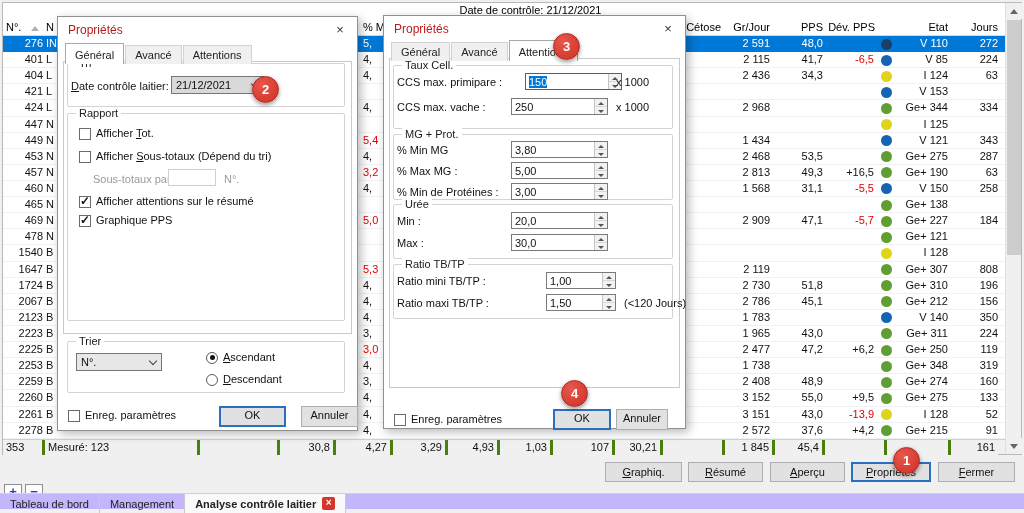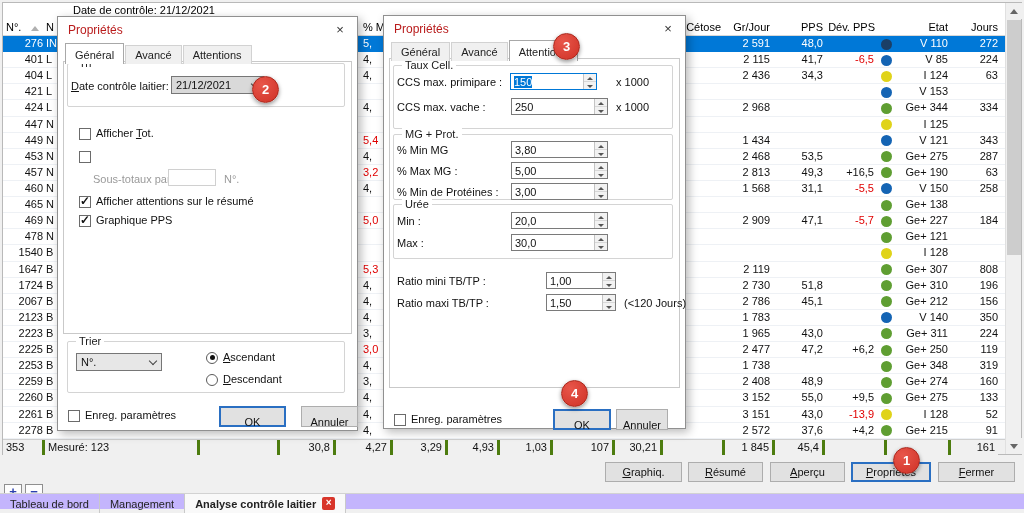--- a/index.html
+++ b/index.html
@@ -2,21 +2,21 @@
 <html><head>
 <meta charset="utf-8">
 <style>
   *{margin:0;padding:0;box-sizing:border-box}
   html,body{width:1024px;height:513px}
   body{font-family:"Liberation Sans",sans-serif;font-size:11px;color:#111;background:#f0f0f0;position:relative;overflow:hidden}
   #app{position:absolute;inset:0;background:#f0f0f0}
 
   
   .panel{position:absolute;left:2px;top:2px;width:1020px;height:453px;background:#fff;border:1px solid #b9b9b9}
-  .date-head{position:absolute;left:0;top:1px;width:985px;padding-left:70px;color:#000;white-space:nowrap}
+  .date-head{position:absolute;left:0;top:1px;width:985px;text-align:center;padding-left:70px;color:#000;white-space:nowrap}
   .thead{position:absolute;left:0;top:16px;width:1002px;height:17px;background:#fff;border-bottom:1px solid #d8d8d8}
   .hcell{position:absolute;top:2px;white-space:nowrap;color:#000}
   .h-num{left:3px}
   .h-sort{position:absolute;left:28px;top:7px;width:0;height:0;border-left:4px solid transparent;border-right:4px solid transparent;border-bottom:5px solid #b0b0b0}
   .h-name{left:43px;width:13px;overflow:hidden}
   .h-pct{left:360px;width:22px;overflow:hidden}
   .h-cetose{left:672px;width:46px;text-align:right}
   .h-gr{left:697px;width:70px;text-align:right}
   .h-pps{left:772px;width:48px;text-align:right}
   .h-dev{left:820px;width:52px;text-align:right}
@@ -103,21 +103,21 @@
   .spin{position:absolute;height:17px;border:1px solid #7a7a7a;background:#fff;display:flex}
   .spin.focus{border-color:#0078d7}
   .spin .val{flex:1;padding:2px 0 0 3px;overflow:hidden;white-space:nowrap}
   .spin .val .hl{background:#0078d7;color:#fff}
   .spin .btns{width:13px;border-left:1px solid #c4c4c4;display:flex;flex-direction:column}
   .spin .btns span{flex:1;background:#f2f2f2;position:relative}
   .spin .btns span+span{border-top:1px solid #d8d8d8}
   .sp-up::after{content:"";position:absolute;left:3px;top:2.5px;border-left:3px solid transparent;border-right:3px solid transparent;border-bottom:3px solid #555}
   .sp-dn::after{content:"";position:absolute;left:3px;top:2.5px;border-left:3px solid transparent;border-right:3px solid transparent;border-top:3px solid #555}
 
-  .btn{position:absolute;height:21px;background:#e1e1e1;border:1px solid #adadad;text-align:center;padding-top:9px}
+  .btn{position:absolute;height:21px;background:#e1e1e1;border:1px solid #adadad;text-align:center;padding-top:2px}
   .btn.focused{border-color:#2a6fc2;box-shadow:inset 0 0 0 1px #2a6fc2}
 
   
   .l-grp-tri{top:46px;height:44px}
   .l-date-lbl{left:13px;top:63px}
   .l-date-combo{left:113px;top:59px;width:93px}
   .l-grp-rapport{top:96px;height:208px}
   .l-cb1{left:21px;top:110px}
   .l-cb2{left:21px;top:133px}
   .l-sub-lbl{left:35px;top:156px}
@@ -128,21 +128,21 @@
   .l-grp-trier{top:324px;height:52px}
   .l-trier-combo{left:18px;top:336px;width:86px}
   .l-rad1{left:148px;top:334px}
   .l-rad2{left:148px;top:356px}
   .l-cb-enreg{left:10px;top:392px}
   .l-ok{left:161px;top:389px;width:67px}
   .l-cancel{left:243px;top:389px;width:57px}
 
   
   .r-grp-taux{top:49px;height:64px}
-  .r-taux-l1{left:13px;top:60px}.r-taux-f1{left:126px;top:57px;width:87px}.r-taux-u1{left:232px;top:60px}
+  .r-taux-l1{left:13px;top:60px}.r-taux-f1{left:141px;top:57px;width:97px}.r-taux-u1{left:232px;top:60px}
   .r-taux-l2{left:13px;top:85px}.r-taux-f2{left:127px;top:82px;width:97px}.r-taux-u2{left:232px;top:85px}
   .r-grp-mg{top:118px;height:66px}
   .r-mg-l1{left:13px;top:128px}.r-mg-f1{left:127px;top:125px;width:97px}
   .r-mg-l2{left:13px;top:149px}.r-mg-f2{left:127px;top:146px;width:97px}
   .r-mg-l3{left:13px;top:170px}.r-mg-f3{left:127px;top:167px;width:97px}
   .r-grp-uree{top:188px;height:55px}
   .r-uree-l1{left:13px;top:199px}.r-uree-f1{left:127px;top:196px;width:97px}
   .r-uree-l2{left:13px;top:221px}.r-uree-f2{left:127px;top:218px;width:97px}
   .r-grp-ratio{top:248px;height:55px}
   .r-ratio-l1{left:13px;top:259px}.r-ratio-f1{left:162px;top:256px;width:70px}
@@ -519,26 +519,30 @@
 
     <div class="grp l-grp-tri">
       <span class="lg">Tri</span>
     </div>
     <span class="albl l-date-lbl"><u>D</u>ate contrôle laitier:</span>
     <div class="combo l-date-combo">
       <span>21/12/2021</span>
       <span class="chev"></span>
     </div>
 
+    <div class="grp l-grp-rapport">
+      <span class="lg">Rapport</span>
+    </div>
     <div class="cb l-cb1">
       <span class="cbbox"></span>
       <span>Afficher <u>T</u>ot.</span>
     </div>
     <div class="cb l-cb2">
       <span class="cbbox"></span>
+      <span>Afficher <u>S</u>ous-totaux (Dépend du tri)</span>
     </div>
     <span class="albl dis l-sub-lbl">Sous-totaux par</span>
     <span class="txt-dis l-sub-txt"></span>
     <span class="albl dis l-sub-unit">N°.</span>
     <div class="cb l-cb3">
       <span class="cbbox on"></span>
       <span>Afficher attentions sur le résumé</span>
     </div>
     <div class="cb l-cb4">
       <span class="cbbox on"></span>
@@ -642,20 +646,23 @@
     </div>
     <span class="albl r-uree-l2">Max :</span>
     <div class="spin r-uree-f2">
       <span class="val">30,0</span>
       <span class="btns">
           <span class="sp-up"></span>
           <span class="sp-dn"></span>
         </span>
     </div>
 
+    <div class="grp r-grp-ratio">
+      <span class="lg">Ratio TB/TP</span>
+    </div>
     <span class="albl r-ratio-l1">Ratio mini TB/TP :</span>
     <div class="spin r-ratio-f1">
       <span class="val">1,00</span>
       <span class="btns">
           <span class="sp-up"></span>
           <span class="sp-dn"></span>
         </span>
     </div>
     <span class="albl r-ratio-l2">Ratio maxi TB/TP :</span>
     <div class="spin r-ratio-f2">

